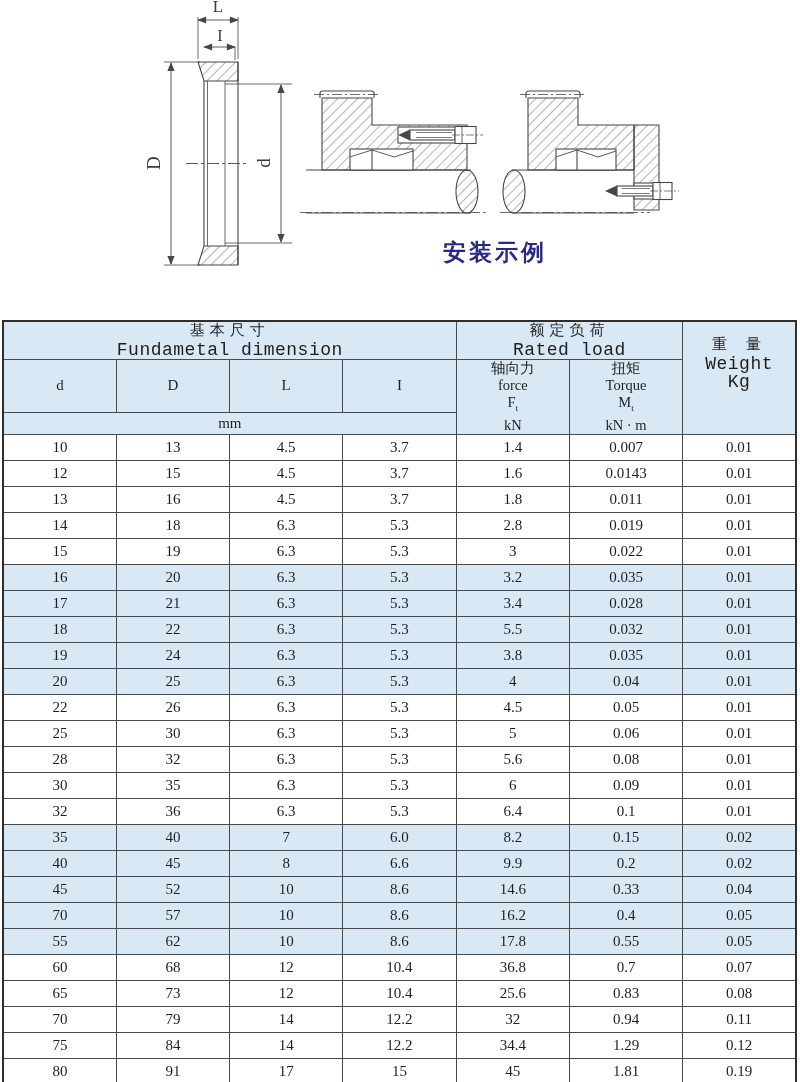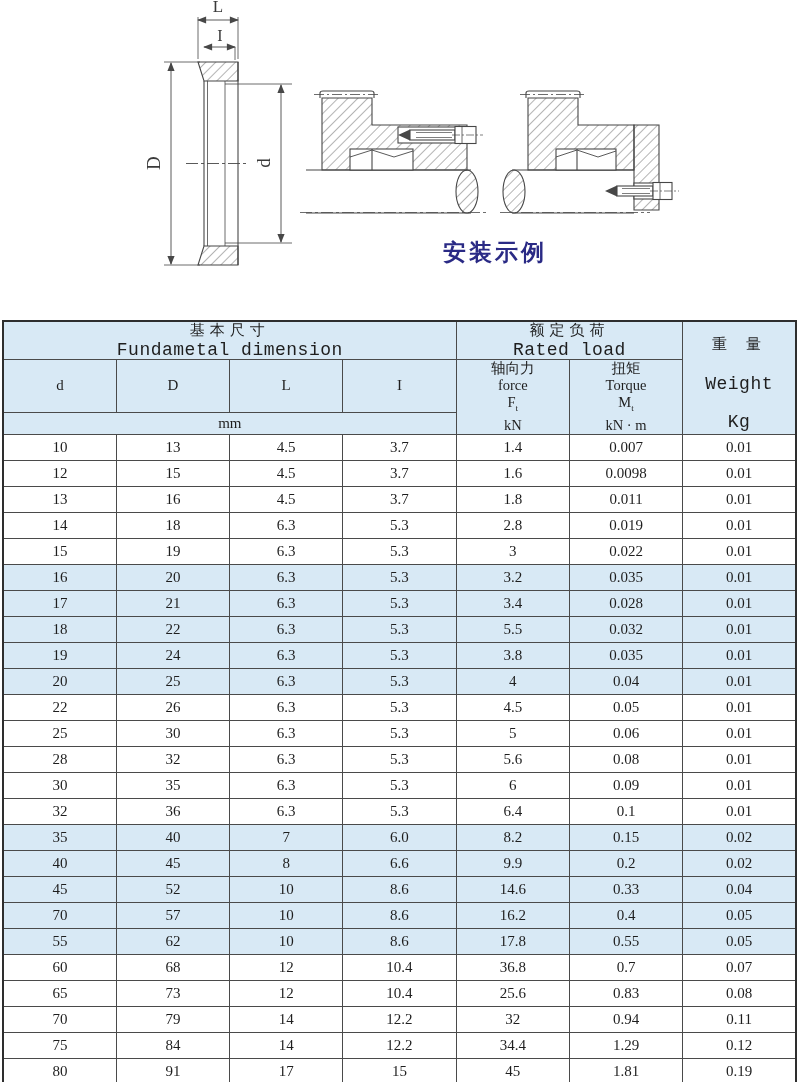--- a/index.html
+++ b/index.html
@@ -21,21 +21,21 @@
   .h-zh { font-size: 15px; letter-spacing: 5px; line-height: 19px; }
   .h-en { font-size: 18px; line-height: 18px; letter-spacing: 0.5px; }
   .h-line { line-height: 17px; font-size: 14.5px; }
   sub { font-size: 9px; }
   tr.hrow1 { height: 38px; font-family: Liberation Mono, monospace; }
   tr.hrow2 { height: 47px; }
   tr.hrow3 { height: 20px; }
   .col-letter { font-size: 17px; }
   .weight-cell { vertical-align: middle; }
   .weight-inner { display: flex; flex-direction: column; 
-    height: 92px; padding: 4px 0 6px 0; gap: 20px; }
+    height: 92px; padding: 4px 0 6px 0; }
   tbody td { height: 26px; background: #fff; border-top: none; border-bottom: none; }
   tbody tr.alt td { background: #d8e9f5; }
   tbody tr.group-start td { border-top: 1px solid #4a4a4a; }
 </style>
 </head>
 <body>
 
 <div class="page">
 
   <svg class="drawing-svg" width="800" height="300" viewBox="0 0 800 300">
@@ -191,21 +191,21 @@
           <td>1.4</td>
           <td>0.007</td>
           <td>0.01</td>
         </tr>
         <tr>
           <td>12</td>
           <td>15</td>
           <td>4.5</td>
           <td>3.7</td>
           <td>1.6</td>
-          <td>0.0098</td>
+          <td>0.0143</td>
           <td>0.01</td>
         </tr>
         <tr>
           <td>13</td>
           <td>16</td>
           <td>4.5</td>
           <td>3.7</td>
           <td>1.8</td>
           <td>0.011</td>
           <td>0.01</td>

